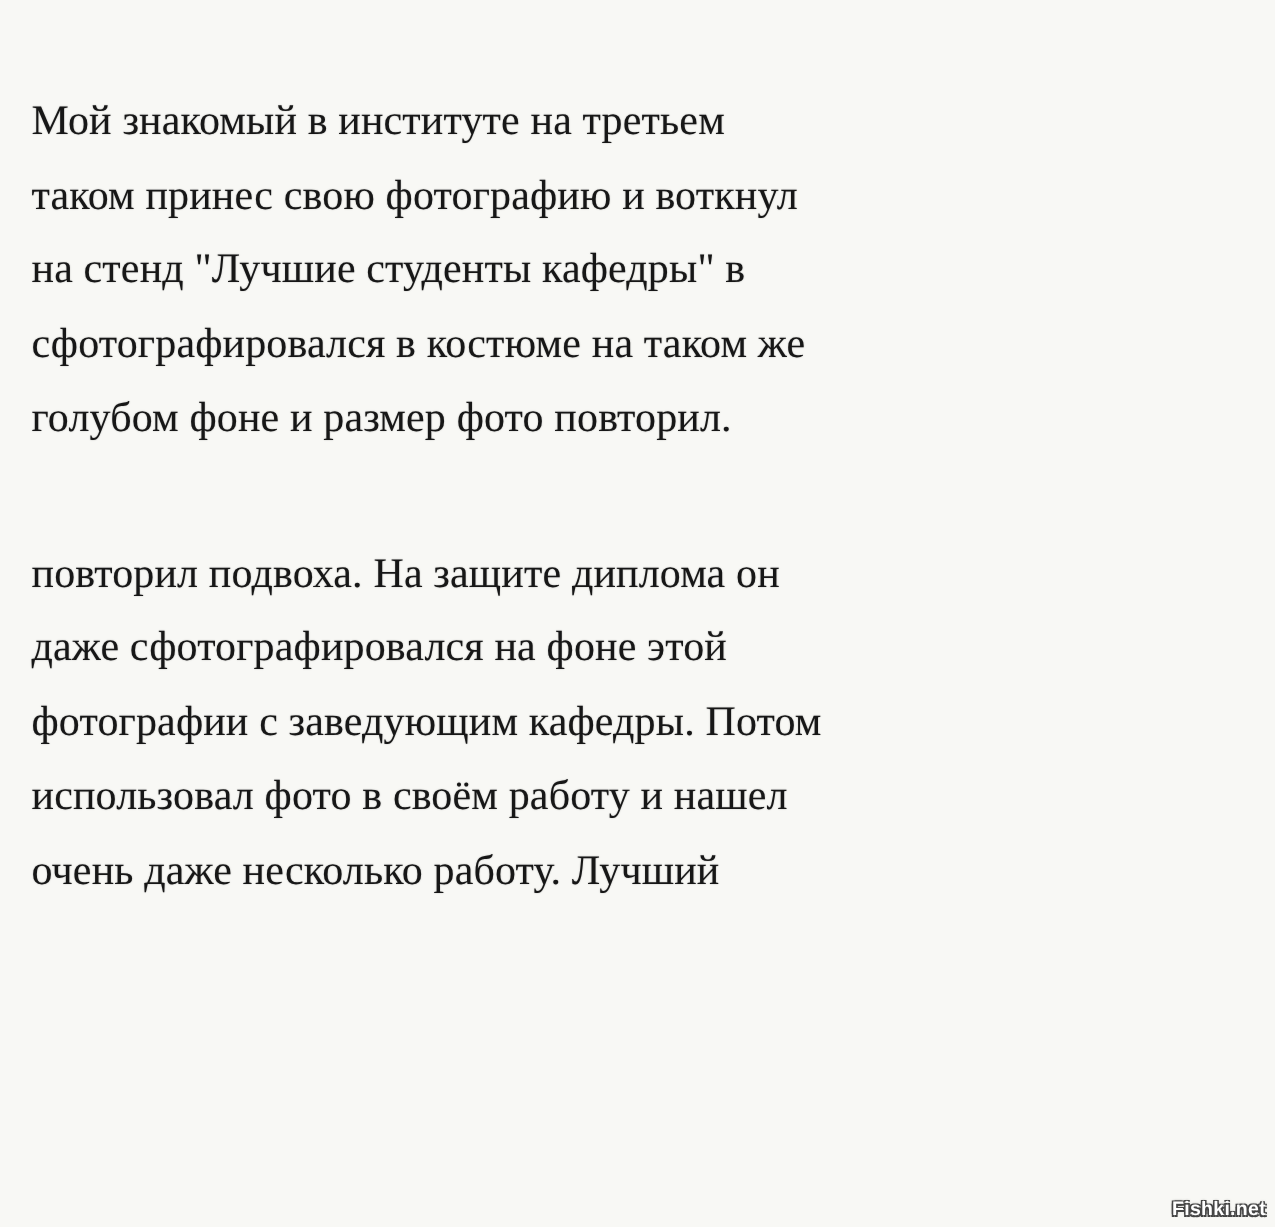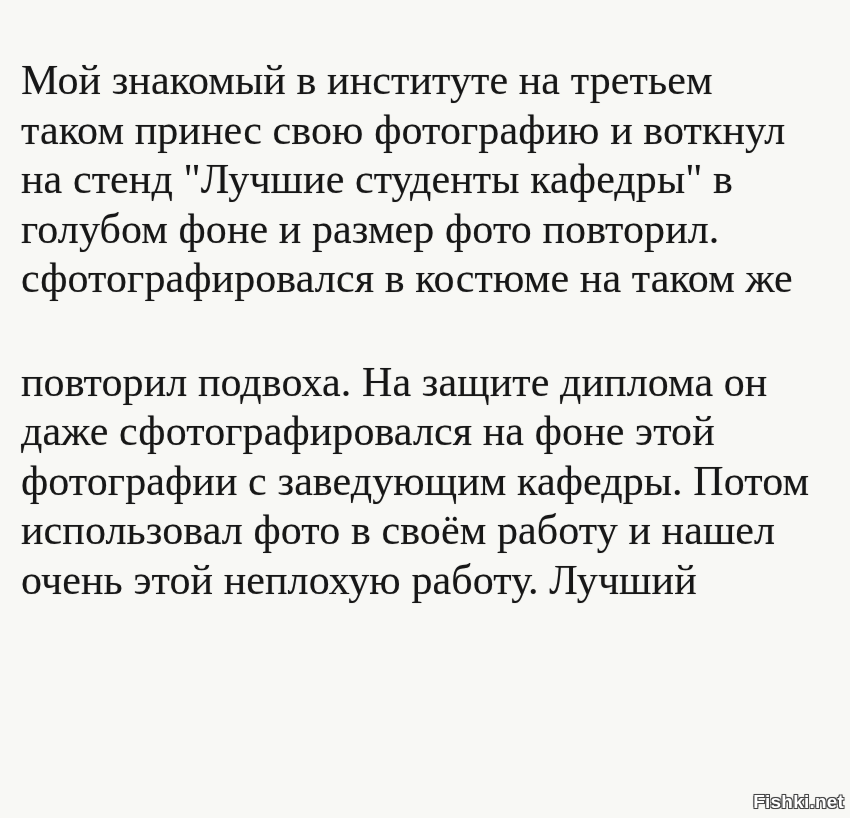--- a/index.html
+++ b/index.html
@@ -15,56 +15,56 @@
   }
   .page {
     padding: 56px 26px 0 21px;
     font-family: "Liberation Serif", "DejaVu Serif", serif;
     color: #171717;
   }
   .para {
     margin: 0 0 54px 0;
   }
   .line {
-    font-size: 42px;
+    font-size: 28px;
     line-height: 49.5px;
     white-space: nowrap;
     letter-spacing: 0.1px;
     text-shadow: 0 0 1px rgba(25, 25, 25, 0.35);
   }
   .watermark {
     position: absolute;
     right: 6px;
     bottom: 5px;
     font-family: "Liberation Sans", sans-serif;
-    font-size: 19px;
+    font-size: 13px;
     font-weight: bold;
     color: #ffffff;
     letter-spacing: 0.2px;
     text-shadow:
       -1px -1px 0 #454545,
        1px -1px 0 #454545,
       -1px  1px 0 #454545,
        1px  1px 0 #454545,
        0 0 2px #454545;
   }
 </style>
 </head>
 <body>
 
 <div class="page">
   <div class="para">
     <div class="line">Мой знакомый в институте на третьем</div>
     <div class="line">таком принес свою фотографию и воткнул</div>
     <div class="line">на стенд "Лучшие студенты кафедры" в</div>
+    <div class="line">сфотографировался в костюме на таком же</div>
     <div class="line">голубом фоне и размер фото повторил.</div>
-    <div class="line">сфотографировался в костюме на таком же</div>
   </div>
   <div class="para">
     <div class="line">повторил подвоха. На защите диплома он</div>
     <div class="line">даже сфотографировался на фоне этой</div>
     <div class="line">фотографии с заведующим кафедры. Потом</div>
     <div class="line">использовал фото в своём работу и нашел</div>
-    <div class="line">очень этой неплохую работу. Лучший</div>
+    <div class="line">очень даже несколько работу. Лучший</div>
   </div>
 </div>
 
 <div class="watermark">Fishki.net</div>
 
 </body></html>

